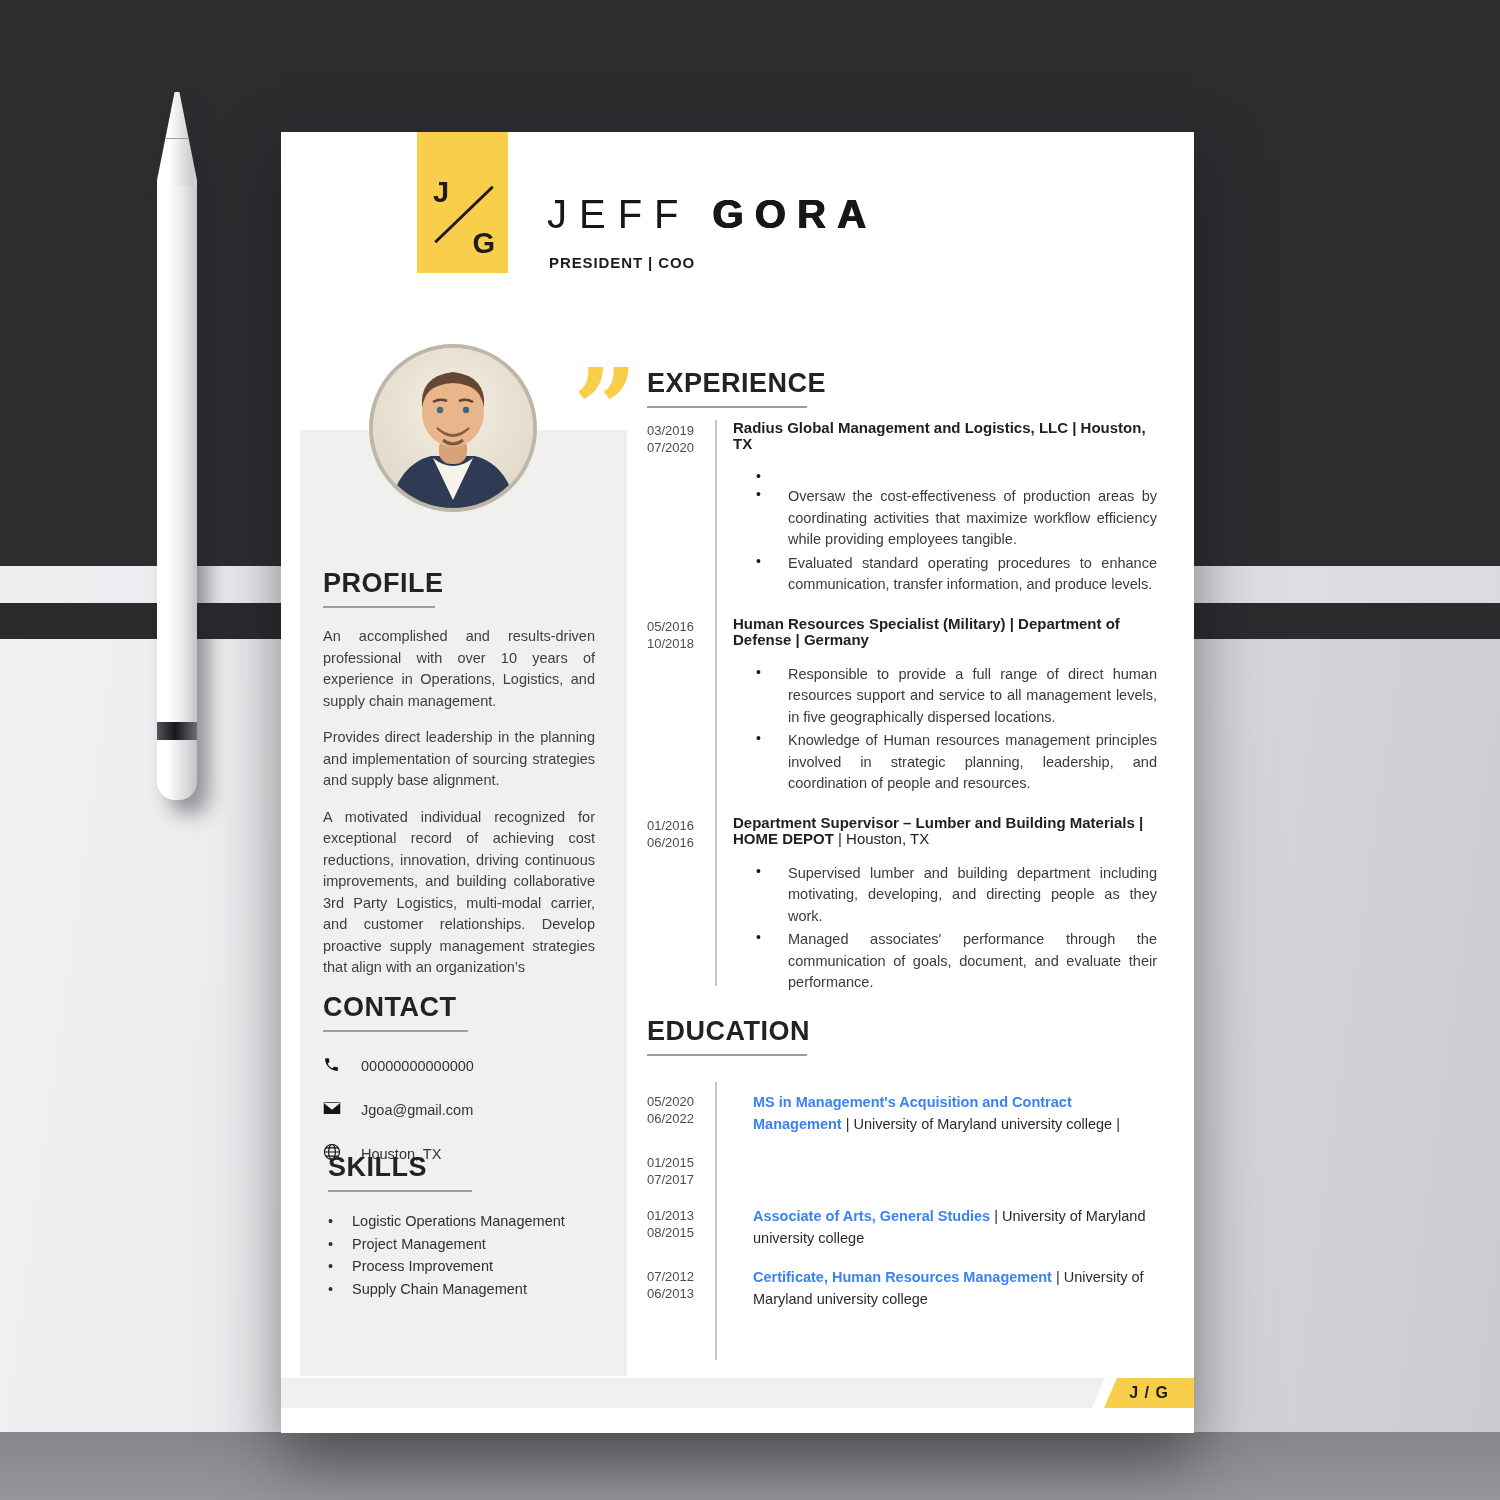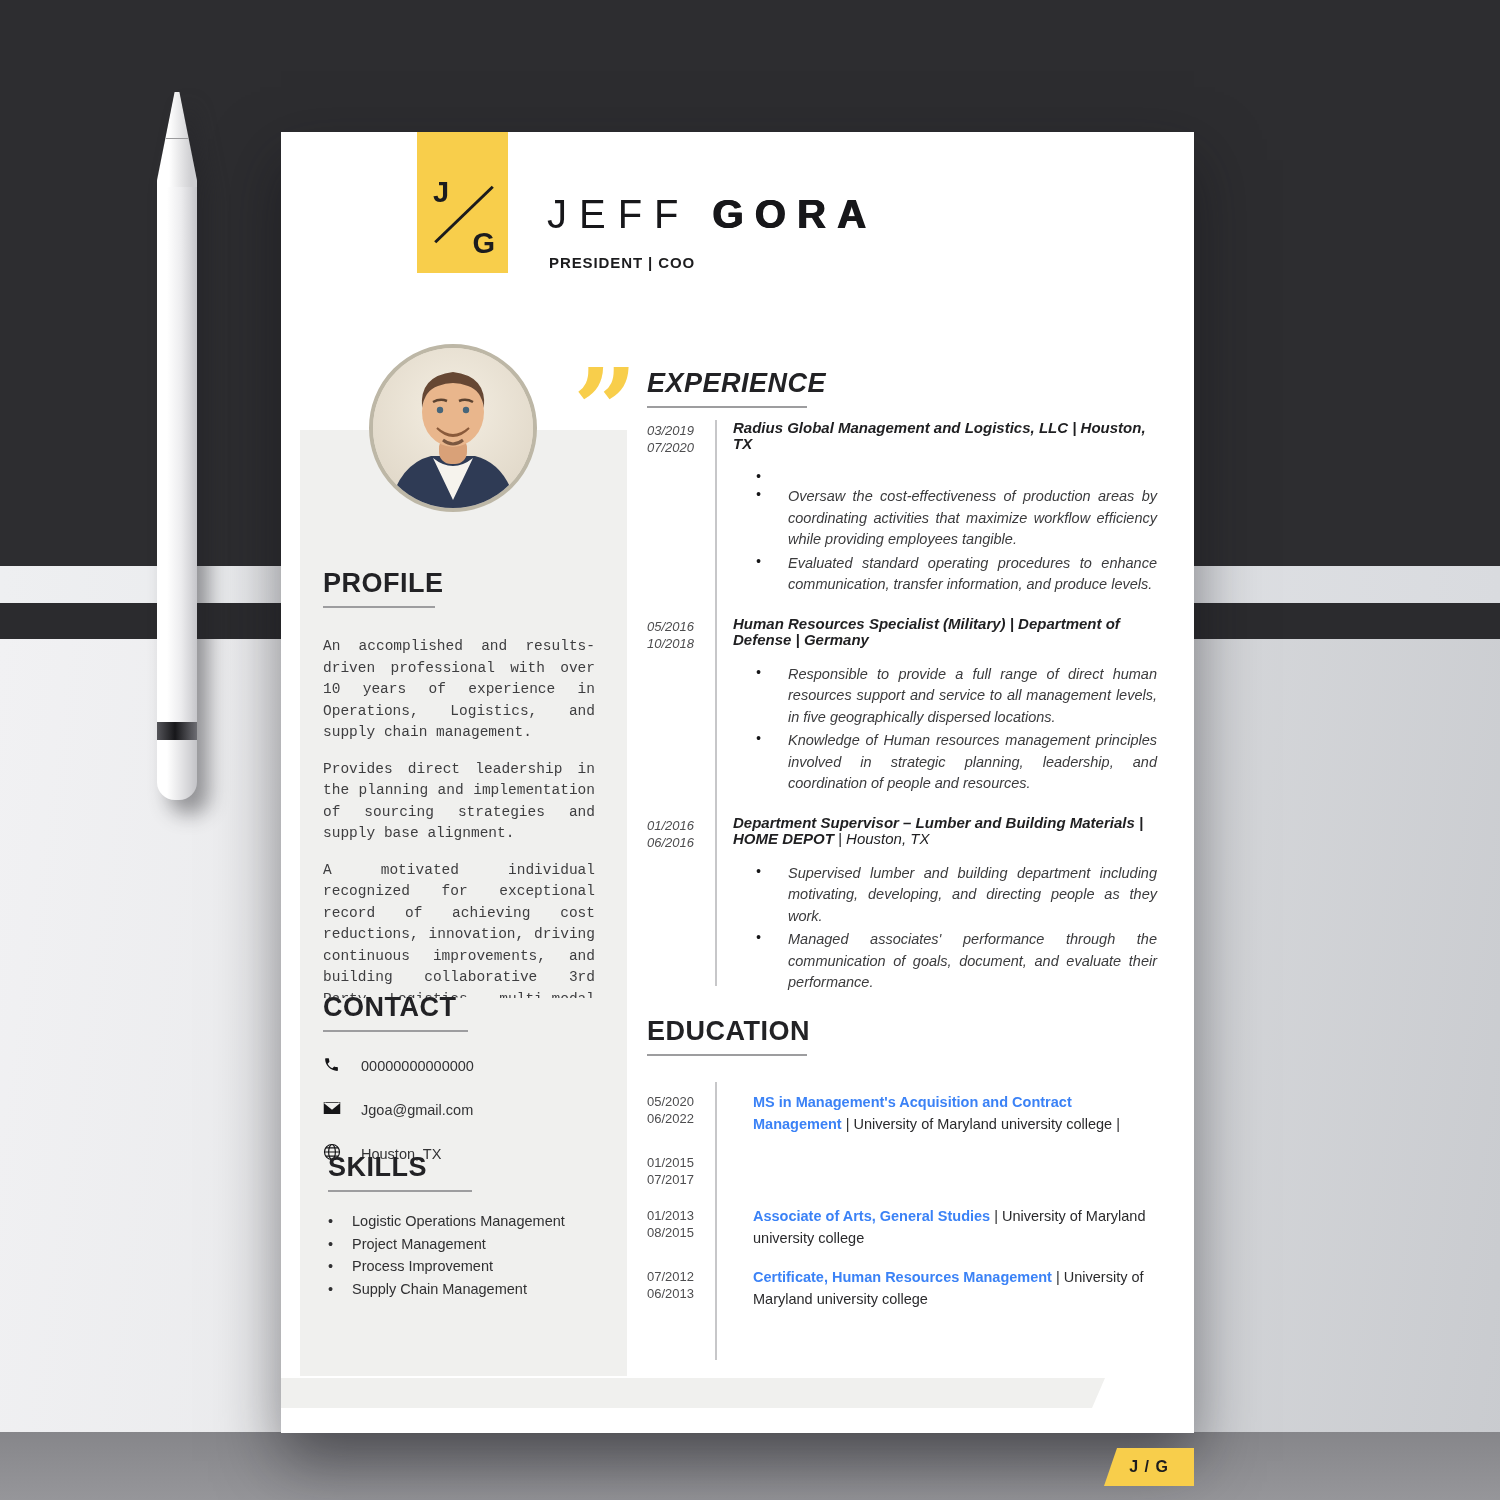--- a/index.html
+++ b/index.html
@@ -55,38 +55,38 @@
 
   .quote{position:absolute;left:292px;top:222px;font-size:112px;line-height:1;font-weight:700;
          color:var(--accent);font-family:"DejaVu Serif",serif;z-index:2;}
 
   h2.sec{margin:0;font-size:27px;line-height:30px;font-weight:700;letter-spacing:.5px;color:#222225;}
   .rule{height:2px;background:#9d9d9f;margin-top:8px;}
 
   
   .profile-sec{position:absolute;left:42px;top:436px;width:272px;}
   .profile-sec .rule{width:112px;}
-  .paras{margin-top:28px;height:362px;overflow:hidden;font-family:Liberation Mono, monospace;}
+  .paras{margin-top:18px;height:362px;overflow:hidden;}
   .paras p{margin:0 0 15px 0;font-size:14.5px;line-height:21.5px;text-align:justify;color:#3e3e40;}
 
   .contact-sec{position:absolute;left:42px;top:860px;width:285px;}
   .contact-sec .rule{width:145px;}
   .contact-rows{margin-top:22px;}
   .crow{display:flex;align-items:center;height:24px;margin-bottom:20px;}
   .crow .cicon{width:22px;flex:none;color:#151517;}
   .crow .ctxt{margin-left:16px;font-size:14.5px;color:#333335;}
 
   .skills-sec{position:absolute;left:47px;top:1020px;width:285px;}
   .skills-sec .rule{width:144px;}
   .skill-list{margin:22px 0 0 0;padding:0;list-style:none;}
   .skill-list li{display:flex;font-size:14.5px;color:#303032;margin-bottom:8px;line-height:14.5px;}
   .skill-list .dot{width:24px;flex:none;}
 
   
-  .exp-sec{position:absolute;left:366px;top:236px;width:510px;font-style:italic;}
+  .exp-sec{position:absolute;left:366px;top:236px;width:510px;}
   .exp-sec .rule{width:160px;}
   .timeline{position:absolute;width:2px;background:#c7c7c9;}
   .exp-sec .timeline{left:68px;top:52px;height:566px;}
   .entries{margin-top:12px;}
   .entry{display:flex;}
   .dates{width:70px;flex:none;font-size:13px;line-height:17px;color:#4d4d4f;padding-top:2px;}
   .ebody{padding-left:16px;flex:1;}
   .jtitle{font-size:15px;line-height:16px;font-weight:700;color:#1f1f21;}
   .jtitle .reg{font-weight:400;}
   ul.bullets{margin:16px 0 20px 0;padding:0;list-style:none;}
@@ -98,21 +98,21 @@
   .edu-sec .rule{width:160px;}
   .edu-sec .timeline{left:68px;top:66px;height:278px;}
   .eentries{margin-top:35px;}
   .eentry{display:flex;margin-bottom:17px;}
   .eb{padding-left:36px;flex:1;font-size:14.5px;line-height:22px;color:#2a2a2c;}
   .eb .b{font-weight:700;color:#3b82f6;}
 
   
   .footer-strip{position:absolute;left:0;top:1246px;width:824px;height:30px;background:#f0f0ee;
     clip-path:polygon(0 0,100% 0,calc(100% - 13px) 100%,0 100%);}
-  .footer-badge{position:absolute;left:823px;top:1316px;width:90px;height:38px;background:var(--accent);
+  .footer-badge{position:absolute;left:823px;top:1246px;width:90px;height:30px;background:var(--accent);
     clip-path:polygon(13px 0,100% 0,100% 100%,0 100%);
     display:flex;align-items:center;justify-content:center;
     font-size:16px;font-weight:700;letter-spacing:1px;color:#1c1c1e;}
 </style>
 </head>
 <body>
 
 <div class="stage">
 
   <div class="bg-band-light"></div>

